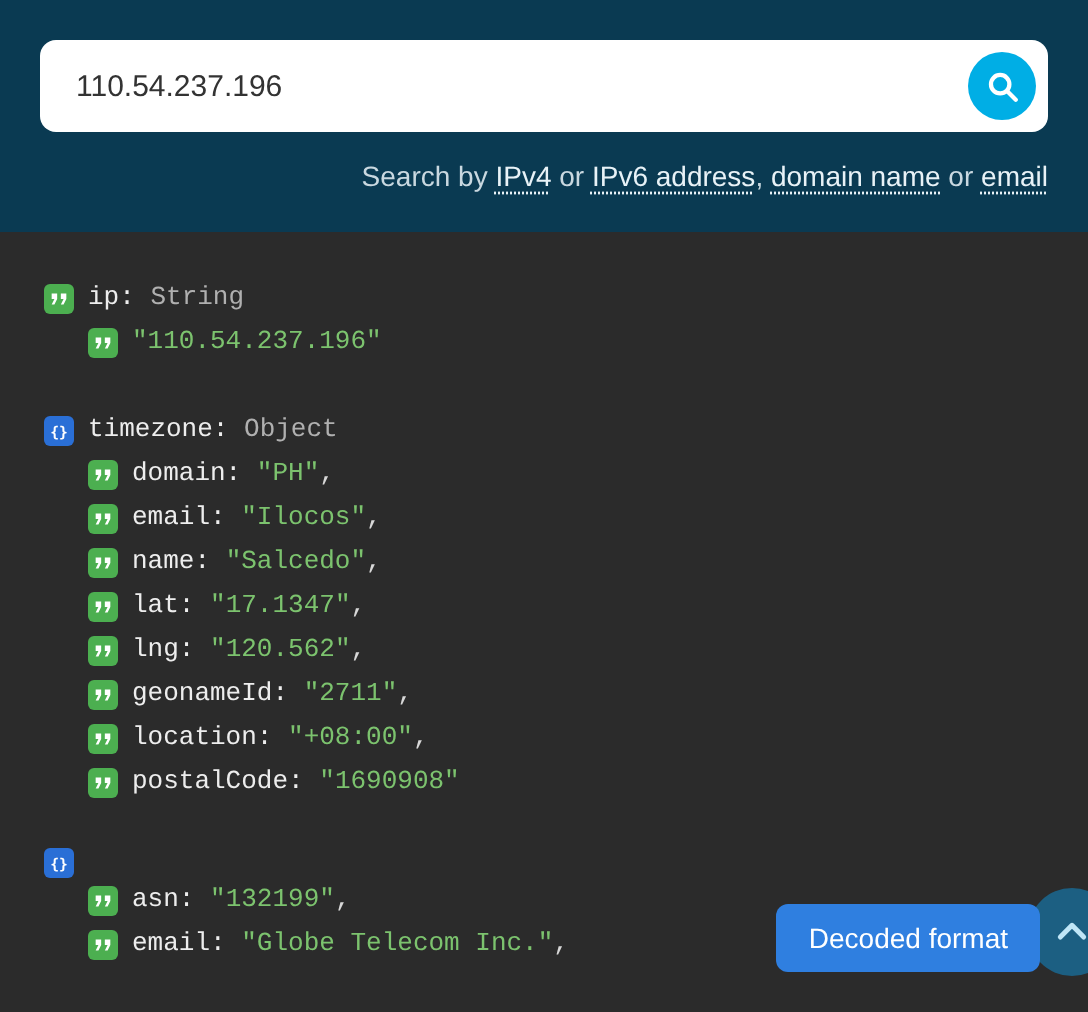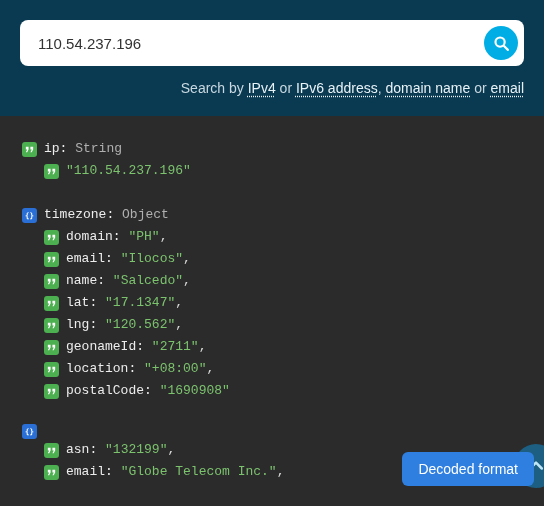--- a/index.html
+++ b/index.html
@@ -86,21 +86,21 @@
     .badge-str { background: #4caf50; }
     .badge-obj { background: #2a6fd6; }
     .badge svg { width: 11px; height: 11px; display: block; }
     .key { color: #ededed; }
     .type { color: #b0b0b0; }
     .val { color: #7cc36e; }
     .punct { color: #d8d8d8; }
     .spacer { height: 22px; }
     .decoded-btn {
       position: absolute;
-      right: 10px;
+      right: 24px;
       bottom: 20px;
       background: #2f7fe0;
       color: #fff;
       border: none;
       border-radius: 6px;
       padding: 9px 16px;
       font-size: 14px;
       cursor: pointer;
       z-index: 3;
     }

